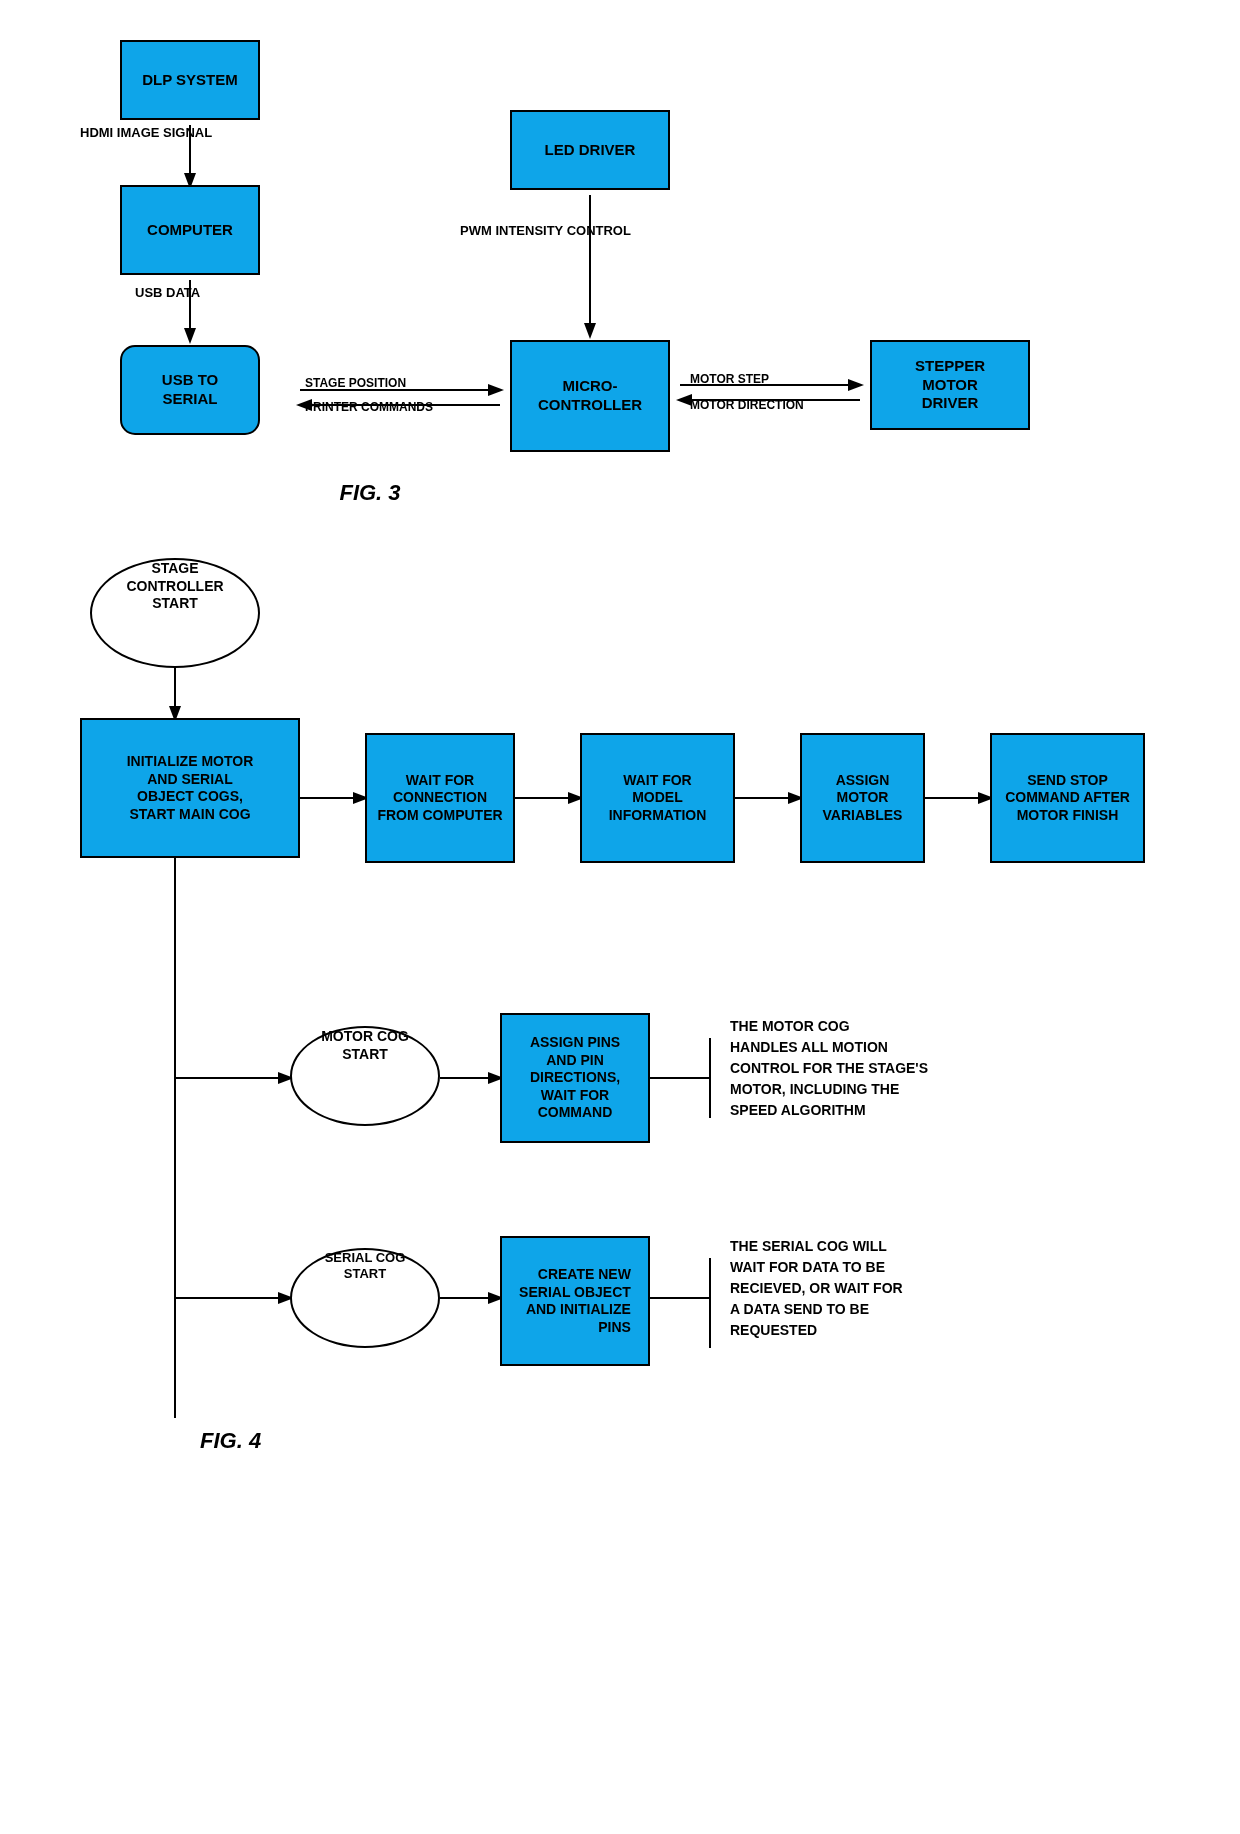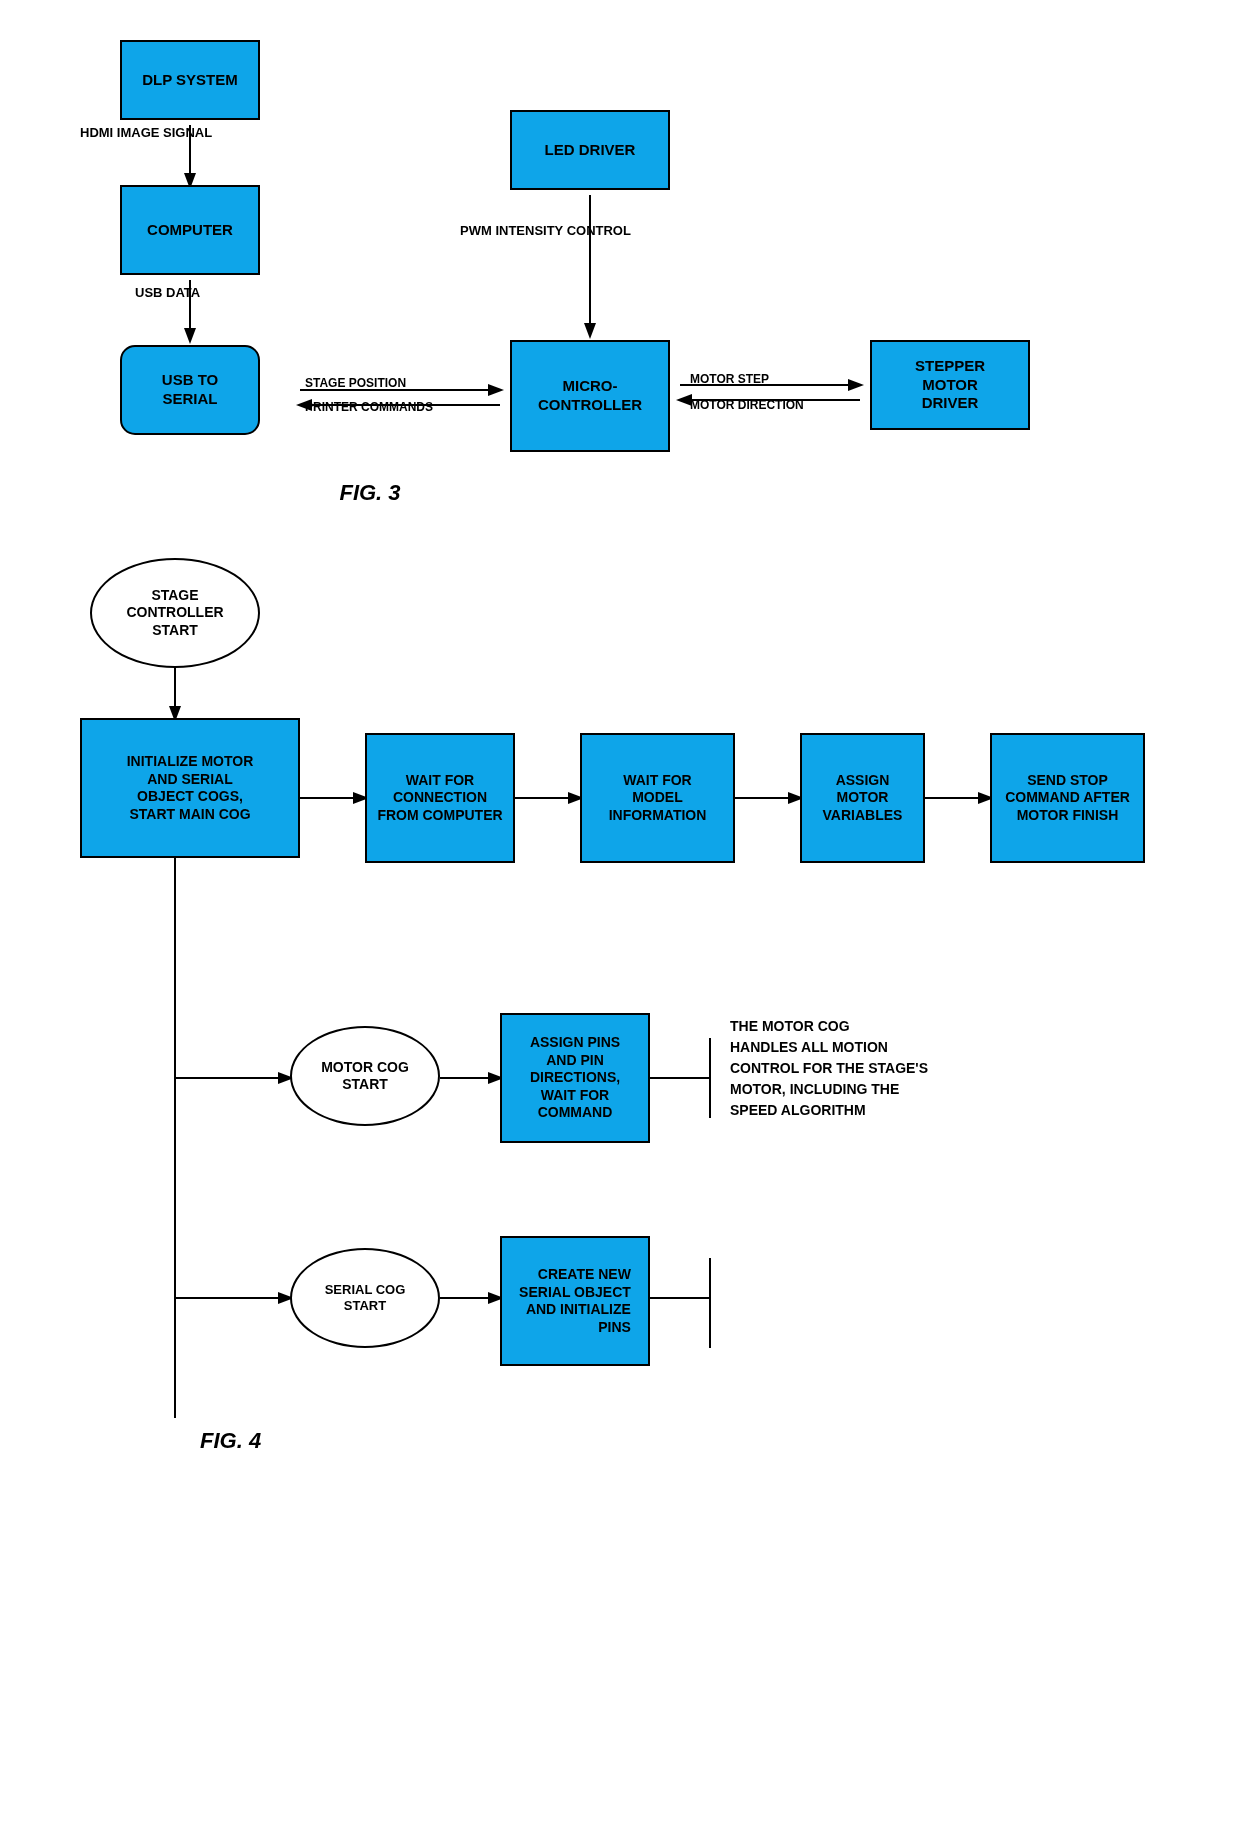--- a/index.html
+++ b/index.html
@@ -22,21 +22,21 @@
       font-weight: bold;
       font-size: 15px;
       line-height: 1.25;
     }
 
     .oval {
       border: 2.5px solid #000;
       border-radius: 50%;
       background: #fff;
       display: flex;
-      align-items: center;
+      align-items: flex-start;
       justify-content: center;
       text-align: center;
       font-weight: bold;
       font-size: 15px;
       line-height: 1.25;
     }
 
     .fig-label {
       font-size: 22px;
       font-weight: bold;
@@ -220,18 +220,25 @@
 START</span>
   </div>
 
   <div class="box" style="position:absolute;left:430px;top:688px;width:150px;height:130px;">
     <span style="white-space:pre-line;font-size:14px;text-align:right;">CREATE NEW
 SERIAL OBJECT
 AND INITIALIZE
 PINS</span>
   </div>
 
+  <div style="position:absolute;left:660px;top:688px;width:400px;font-size:14px;font-weight:bold;line-height:1.5;">
+    <span style="white-space:pre-line;">THE SERIAL COG WILL
+WAIT FOR DATA TO BE
+RECIEVED, OR WAIT FOR
+A DATA SEND TO BE
+REQUESTED</span>
+  </div>
 
   <div class="fig-label" style="position:absolute;left:130px;top:870px;">FIG. 4</div>
 </div>
 
 
 
 
 </body></html>

